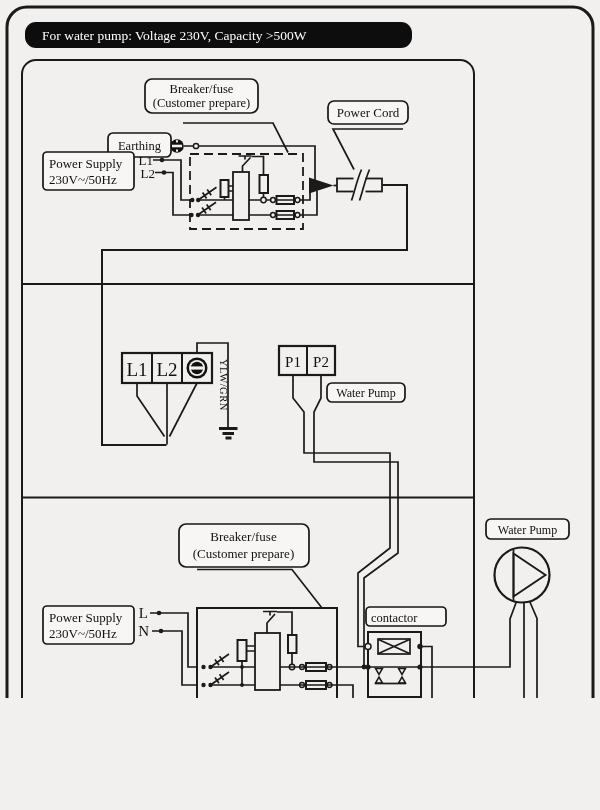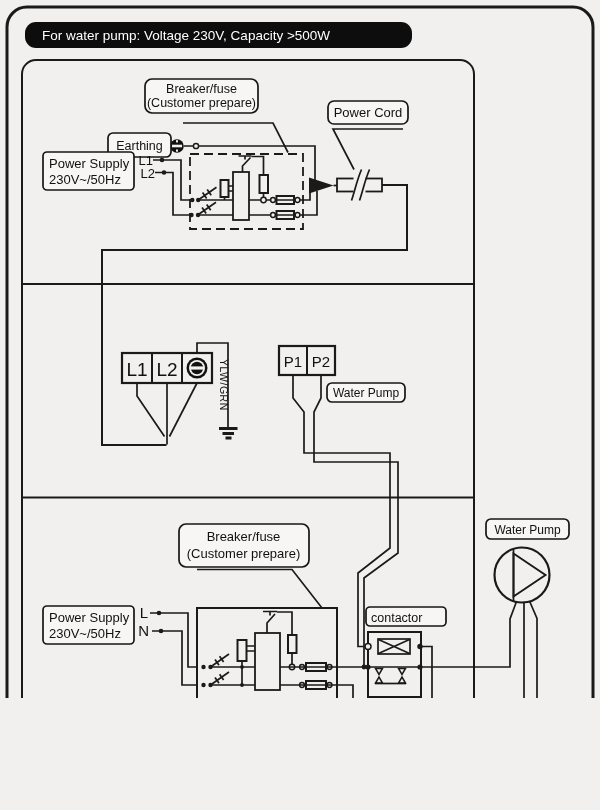--- a/index.html
+++ b/index.html
@@ -1,17 +1,17 @@
 <!DOCTYPE html>
 <html><head>
 <meta charset="utf-8">
 <style>
   html,body{margin:0;padding:0;background:#f1f0ee;}
   #stage{position:relative;width:600px;height:698px;background:#f1f0ee;
-         font-family:Liberation Sans, sans-serif;}
+         font-family:Liberation Serif, serif;}
   svg{position:absolute;left:0;top:0;}
   .wire{stroke:#1a1a1a;stroke-width:1.7;fill:none;}
   .wire2{stroke:#1a1a1a;stroke-width:2;fill:none;}
   .box{stroke:#1a1a1a;stroke-width:2;fill:none;}
   .label-box{fill:#f7f6f4;stroke:#161616;stroke-width:1.7;}
   .lbl{fill:#111;font-size:12.5px;}
   .lbl13{fill:#111;font-size:13px;}
   .mid{text-anchor:middle;}
   .end{text-anchor:end;}
   .dot{fill:#1a1a1a;stroke:none;}

